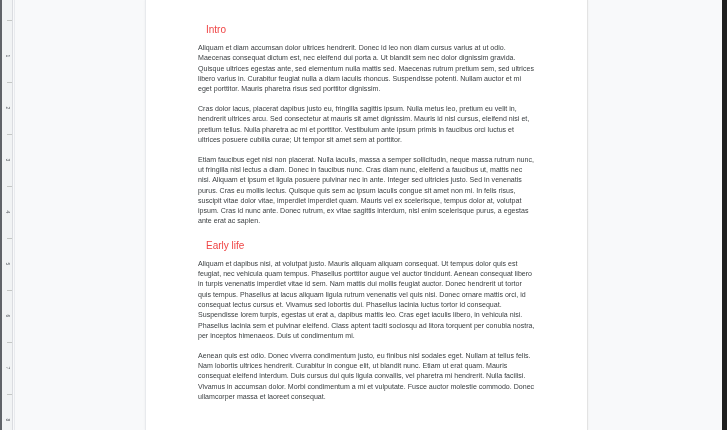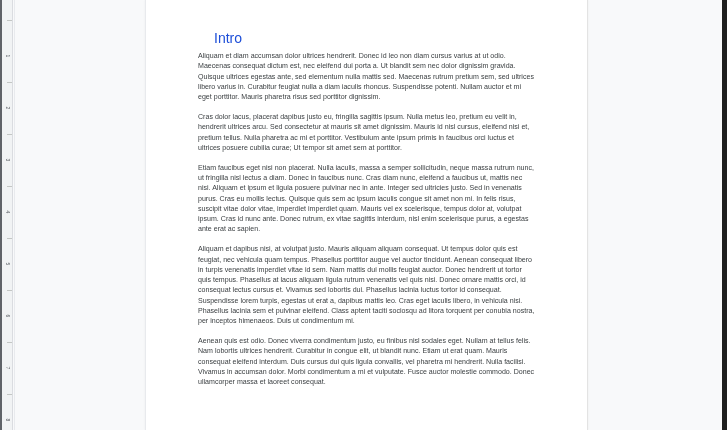--- a/index.html
+++ b/index.html
@@ -29,22 +29,22 @@
   .page {
     position:absolute; left:145px; top:0; width:441px; height:430px;
     background:#ffffff;
     border-left:1px solid #e8eaed; border-right:1px solid #e3e3e3;
     box-shadow:0 0 2px rgba(0,0,0,0.06);
   }
   .content {
     position:absolute; left:52px; top:14px; width:338px;
   }
   h2 {
-    margin:16px; font-weight:400; color:#1d4ed8;
-    font-size:14px; line-height:16px;
+    margin:8px; font-weight:400; color:#ef4444;
+    font-size:10px; line-height:16px;
   }
   h2.intro { margin-bottom:5px; }
   h2.early { margin-top:11px; margin-bottom:5px; }
   p {
     margin:0 0 9.5px 0;
     font-size:7.05px; line-height:10.3px; color:#3c4043;
     letter-spacing:0.01px;
   }
   .right-scroll {
     position:absolute; right:0; top:0; width:5px; height:430px; background:#1f1f1f;
@@ -74,18 +74,19 @@
   <div class="ruler-num" style="top:416px">8</div>
 </div>
 <div class="gutter-line"></div>
 
 <div class="page">
   <div class="content">
     <h2 class="intro">Intro</h2>
     <p>Aliquam et diam accumsan dolor ultrices hendrerit. Donec id leo non diam cursus varius at ut odio. Maecenas consequat dictum est, nec eleifend dui porta a. Ut blandit sem nec dolor dignissim gravida. Quisque ultrices egestas ante, sed elementum nulla mattis sed. Maecenas rutrum pretium sem, sed ultrices libero varius in. Curabitur feugiat nulla a diam iaculis rhoncus. Suspendisse potenti. Nullam auctor et mi eget porttitor. Mauris pharetra risus sed porttitor dignissim.</p>
     <p>Cras dolor lacus, placerat dapibus justo eu, fringilla sagittis ipsum. Nulla metus leo, pretium eu velit in, hendrerit ultrices arcu. Sed consectetur at mauris sit amet dignissim. Mauris id nisl cursus, eleifend nisi et, pretium tellus. Nulla pharetra ac mi et porttitor. Vestibulum ante ipsum primis in faucibus orci luctus et ultrices posuere cubilia curae; Ut tempor sit amet sem at porttitor.</p>
     <p>Etiam faucibus eget nisi non placerat. Nulla iaculis, massa a semper sollicitudin, neque massa rutrum nunc, ut fringilla nisl lectus a diam. Donec in faucibus nunc. Cras diam nunc, eleifend a faucibus ut, mattis nec nisi. Aliquam et ipsum et ligula posuere pulvinar nec in ante. Integer sed ultricies justo. Sed in venenatis purus. Cras eu mollis lectus. Quisque quis sem ac ipsum iaculis congue sit amet non mi. In felis risus, suscipit vitae dolor vitae, imperdiet imperdiet quam. Mauris vel ex scelerisque, tempus dolor at, volutpat ipsum. Cras id nunc ante. Donec rutrum, ex vitae sagittis interdum, nisl enim scelerisque purus, a egestas ante erat ac sapien.</p>
+    <h2 class="early">Early life</h2>
     <p>Aliquam et dapibus nisi, at volutpat justo. Mauris aliquam aliquam consequat. Ut tempus dolor quis est feugiat, nec vehicula quam tempus. Phasellus porttitor augue vel auctor tincidunt. Aenean consequat libero in turpis venenatis imperdiet vitae id sem. Nam mattis dui mollis feugiat auctor. Donec hendrerit ut tortor quis tempus. Phasellus at lacus aliquam ligula rutrum venenatis vel quis nisi. Donec ornare mattis orci, id consequat lectus cursus et. Vivamus sed lobortis dui. Phasellus lacinia luctus tortor id consequat. Suspendisse lorem turpis, egestas ut erat a, dapibus mattis leo. Cras eget iaculis libero, in vehicula nisi. Phasellus lacinia sem et pulvinar eleifend. Class aptent taciti sociosqu ad litora torquent per conubia nostra, per inceptos himenaeos. Duis ut condimentum mi.</p>
     <p>Aenean quis est odio. Donec viverra condimentum justo, eu finibus nisl sodales eget. Nullam at tellus felis. Nam lobortis ultrices hendrerit. Curabitur in congue elit, ut blandit nunc. Etiam ut erat quam. Mauris consequat eleifend interdum. Duis cursus dui quis ligula convallis, vel pharetra mi hendrerit. Nulla facilisi. Vivamus in accumsan dolor. Morbi condimentum a mi et vulputate. Fusce auctor molestie commodo. Donec ullamcorper massa et laoreet consequat.</p>
   </div>
 </div>
 
 <div class="right-scroll"></div>
 
 </body></html>

